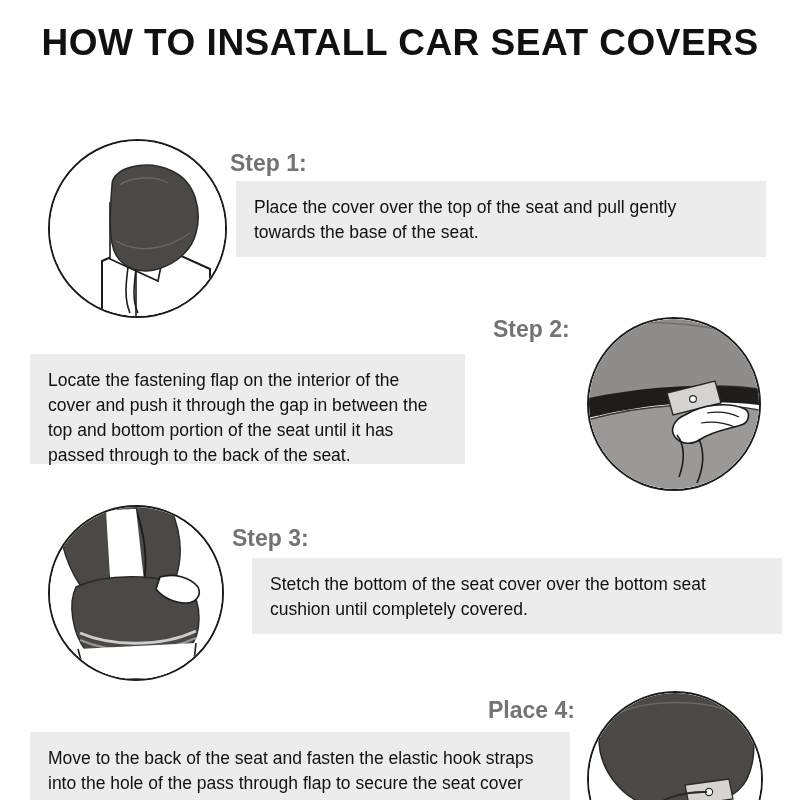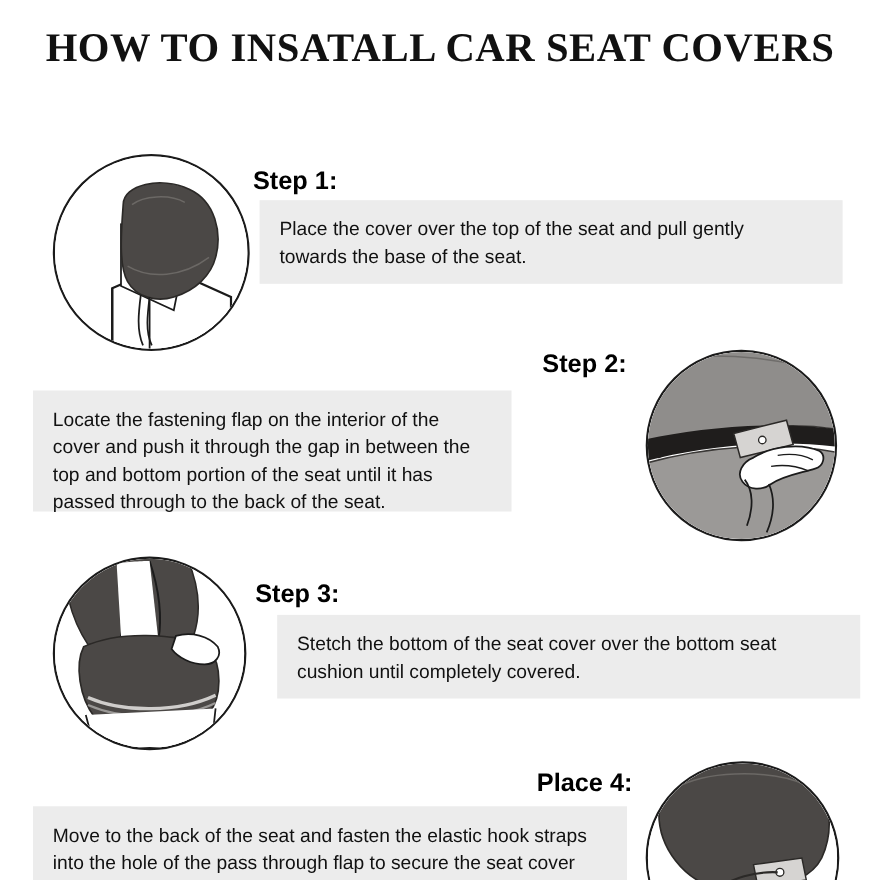--- a/index.html
+++ b/index.html
@@ -15,21 +15,21 @@
     position: relative;
   }
   .page {
     position: relative;
     width: 800px;
     height: 800px;
     box-sizing: border-box;
   }
   .title {
     text-align: center;
-    font-family: Liberation Serif, serif;
+    font-family: Liberation Sans, sans-serif;
     font-weight: bold;
     font-size: 37px;
     letter-spacing: 0.5px;
     color: #111111;
     padding-top: 22px;
     margin: 0;
     white-space: nowrap;
   }
 
   
@@ -40,21 +40,21 @@
   }
   .circle {
     position: absolute;
     border-radius: 50%;
     border: 2px solid #1b1b1b;
     overflow: hidden;
     background: #ffffff;
   }
   .steplabel {
     position: absolute;
-    color: #000000;
+    color: #737373;
     font-weight: bold;
     font-size: 23px;
     font-family: "Liberation Sans", sans-serif;
     white-space: nowrap;
   }
   .textbox {
     position: absolute;
     background: #ececec;
     color: #111111;
     font-size: 17.5px;

